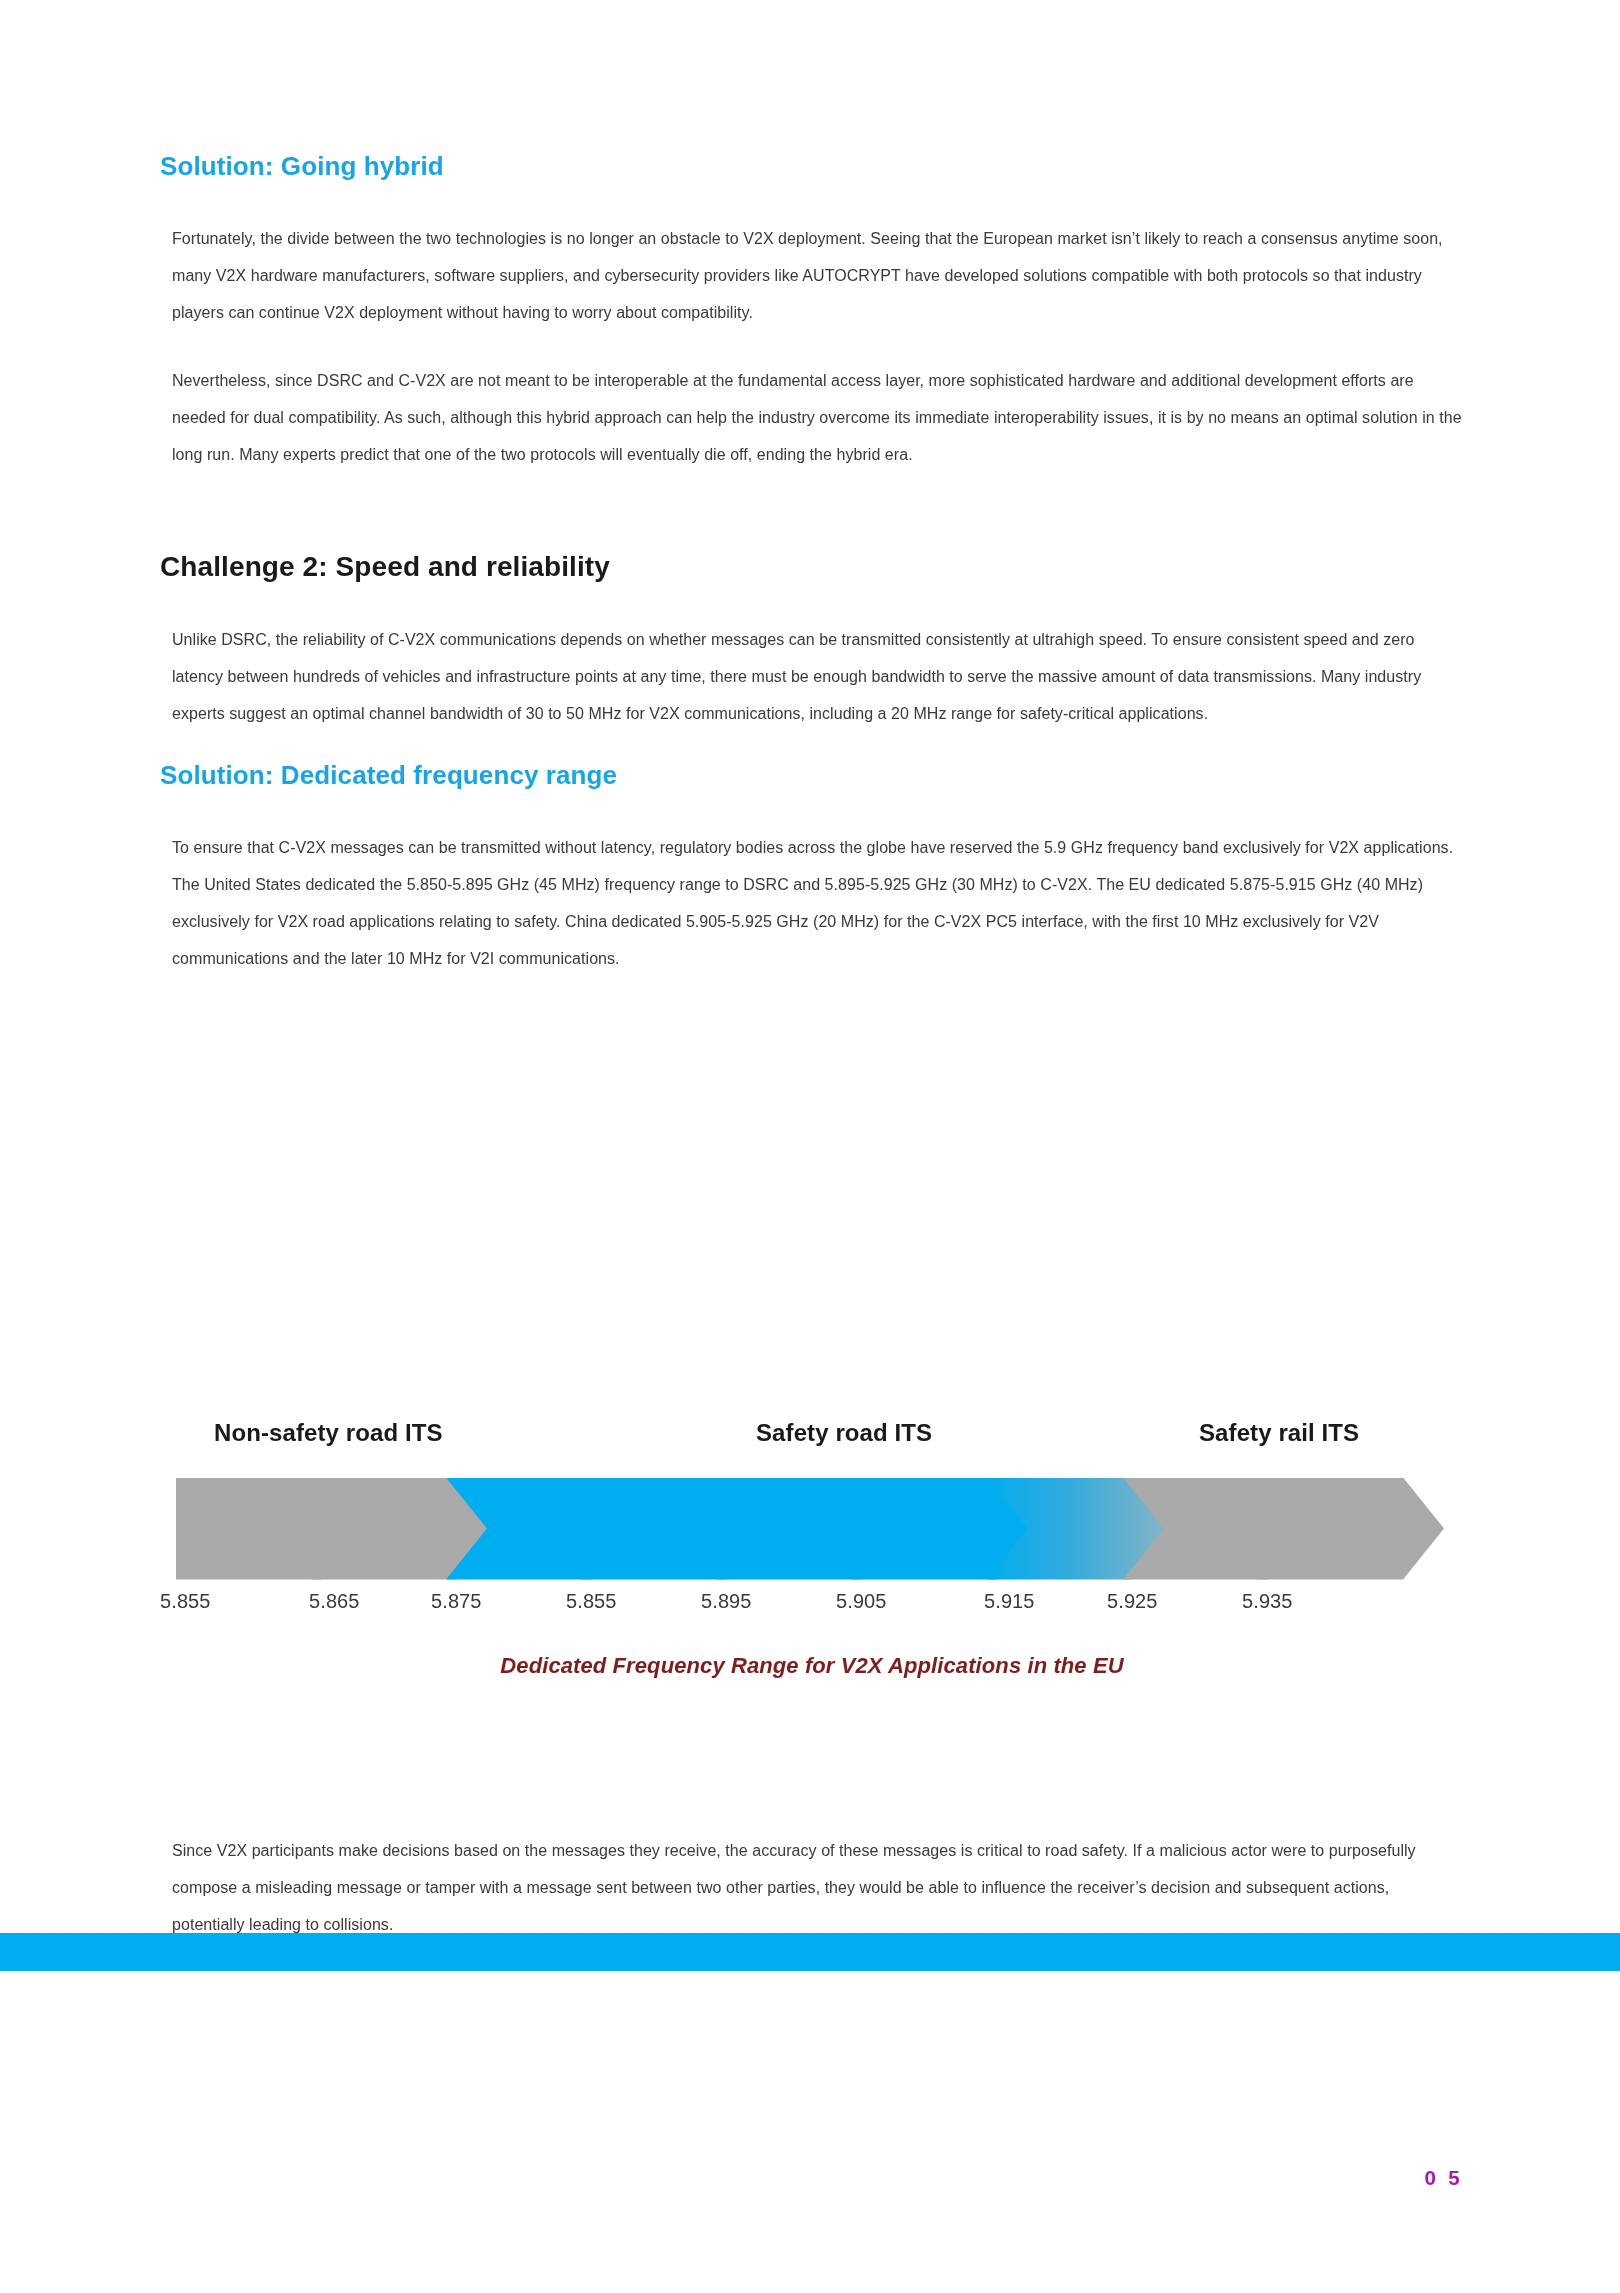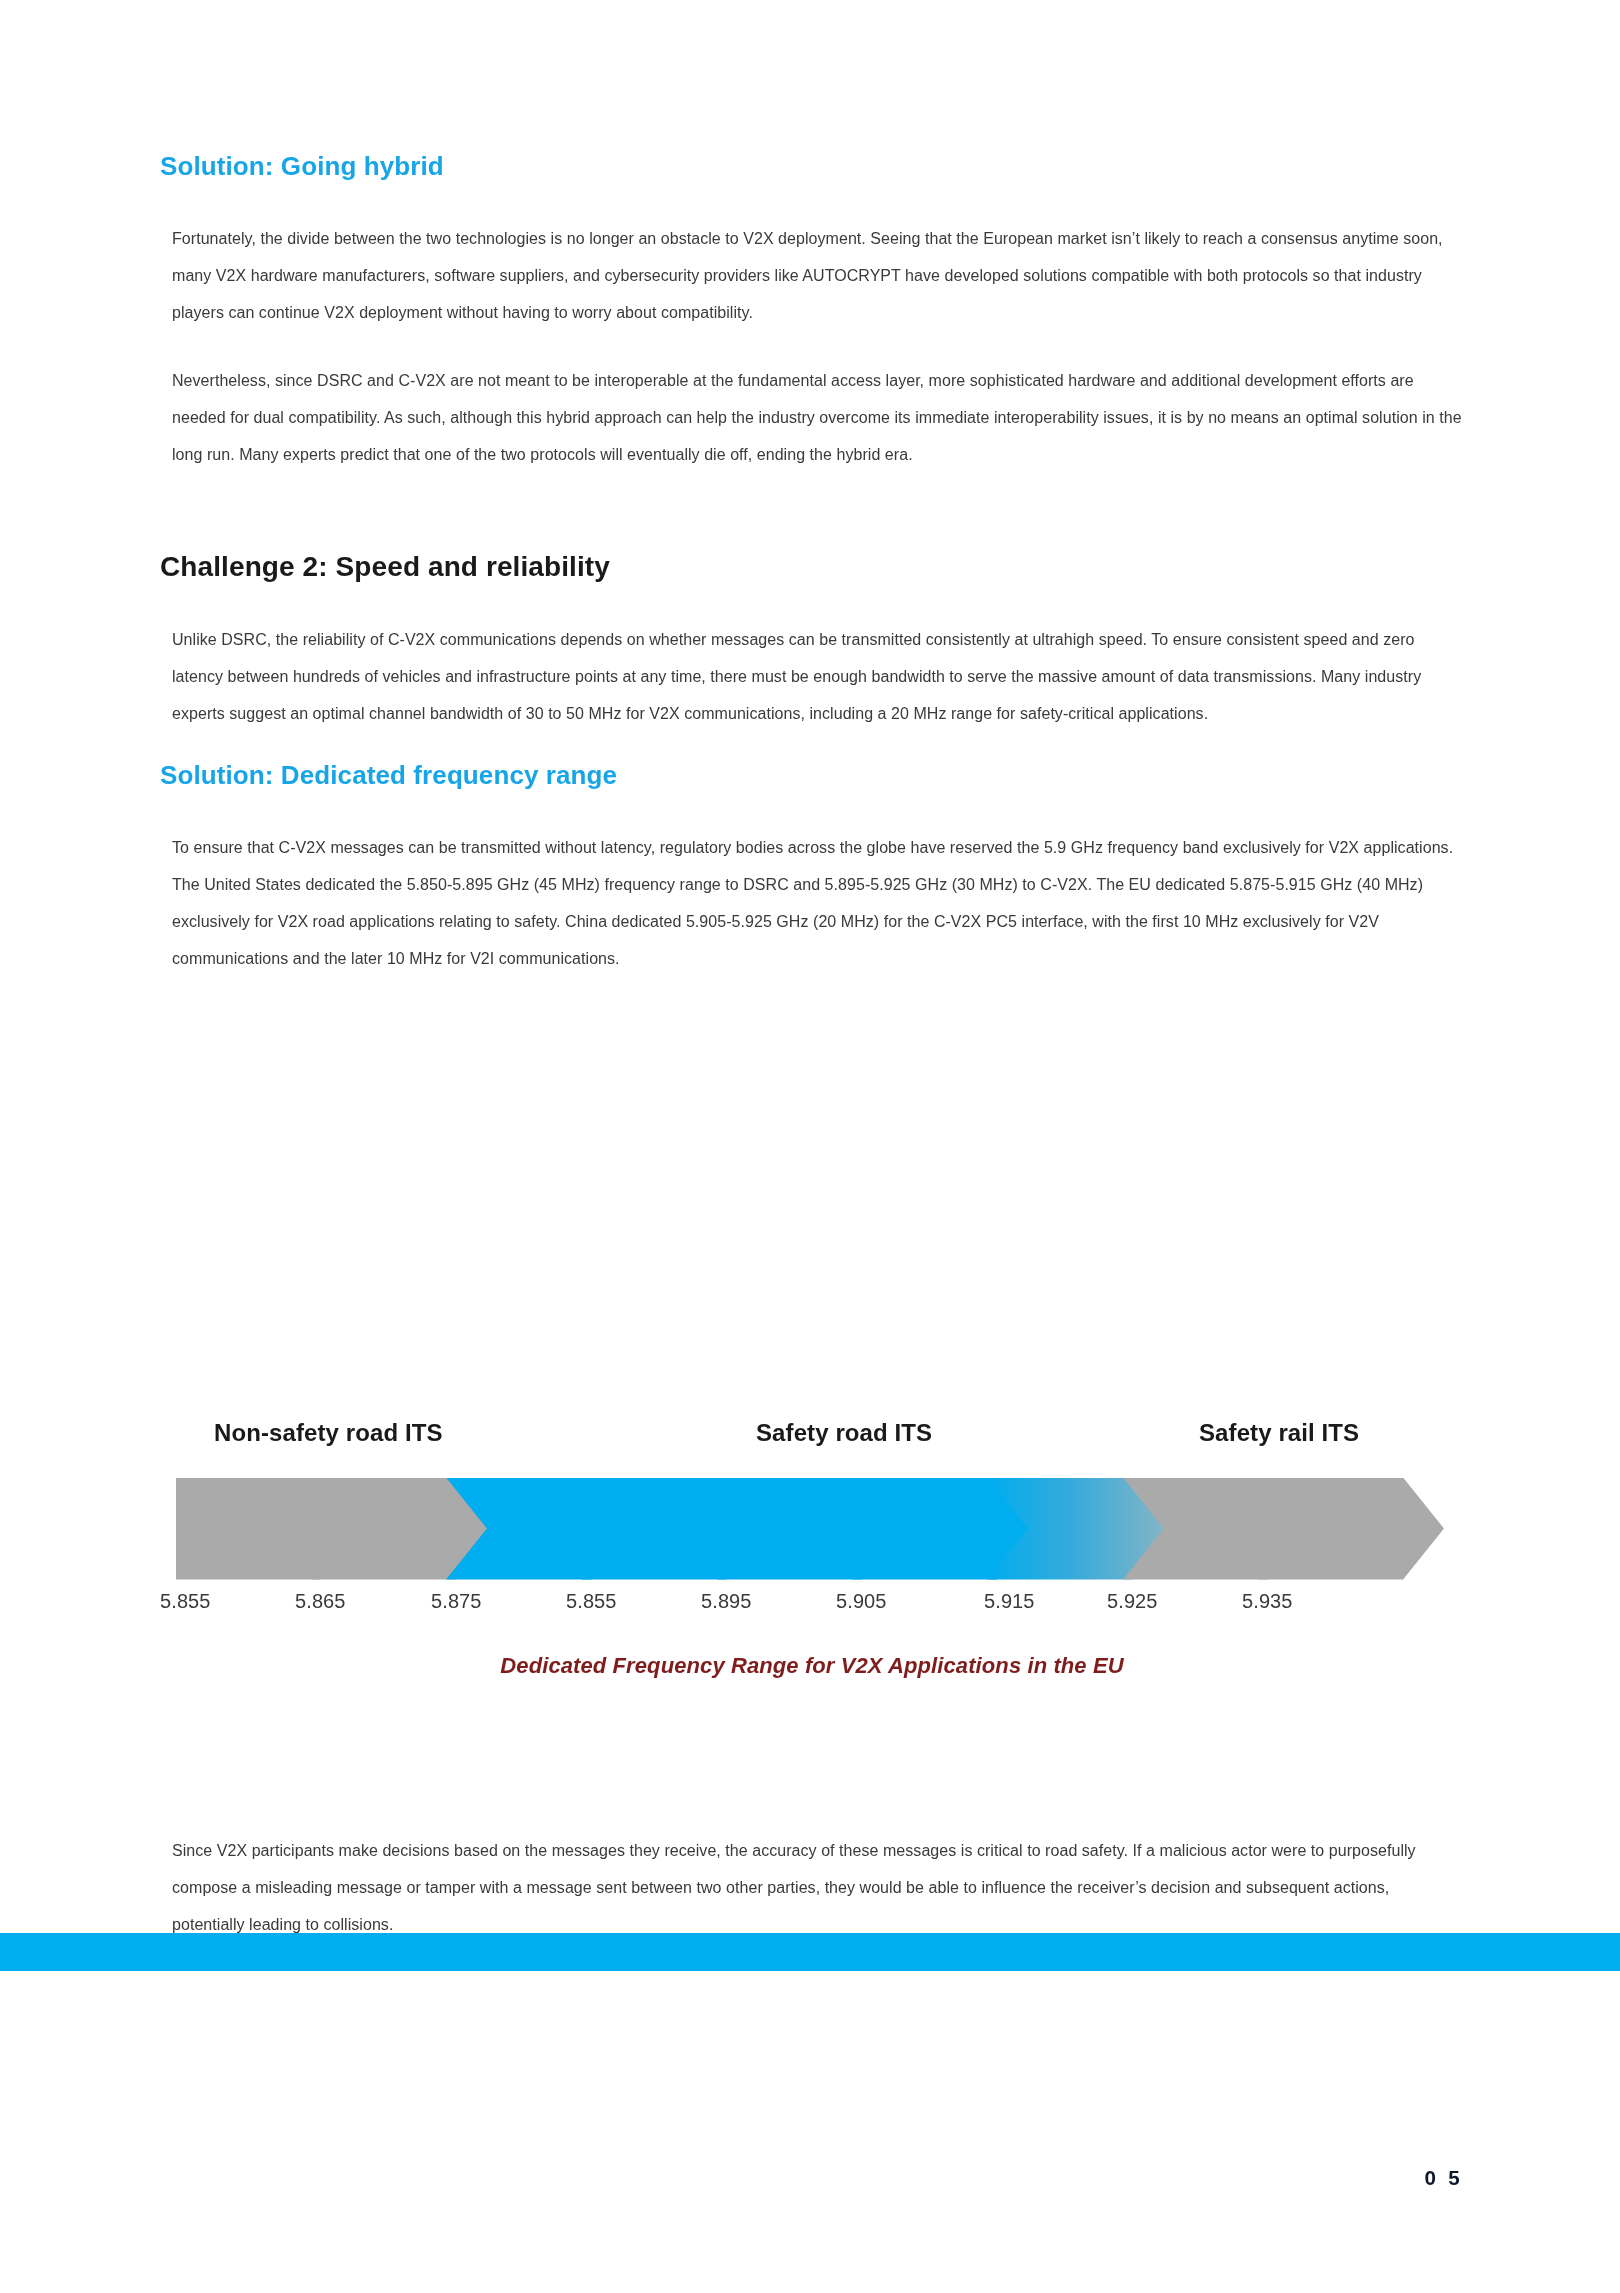--- a/index.html
+++ b/index.html
@@ -129,21 +129,21 @@
     letter-spacing: 0.1px;
   }
 
   
   .page-number {
     position: absolute;
     right: 157px;
     top: 2166px;
     font-size: 20.6px;
     font-weight: bold;
-    color: #0f172a;
+    color: #a21caf;
     letter-spacing: 3.3px;
   }
 
   .footer-bar {
     position: absolute;
     left: 0;
     bottom: 0;
     width: 1620px;
     height: 38px;
     background: #00ADEE;
@@ -189,21 +189,21 @@
       <div class="chev" style="left: 421px; background: rgb(0, 173, 238);"></div>
       <div class="chev" style="left: 557px; background: rgb(0, 173, 238);"></div>
       <div class="chev" style="left: 692px; background: rgb(0, 173, 238);"></div>
       <div class="chev" style="left: 827px; background: linear-gradient(90deg, rgb(0, 173, 238) 0%, rgb(53, 170, 220) 45%, rgb(138, 182, 196) 100%);"></div>
       <div class="chev" style="left: 963px; background: rgb(170, 170, 170);"></div>
       <div class="chev" style="left: 1098px; background: rgb(170, 170, 170);"></div>
     </div>
 
     <div class="fig-ticks">
       <span class="tick" style="left: 0px;">5.855</span>
-      <span class="tick" style="left: 135px;">5.865</span>
+      <span class="tick" style="left: 149px;">5.865</span>
       <span class="tick" style="left: 271px;">5.875</span>
       <span class="tick" style="left: 406px;">5.855</span>
       <span class="tick" style="left: 541px;">5.895</span>
       <span class="tick" style="left: 676px;">5.905</span>
       <span class="tick" style="left: 824px;">5.915</span>
       <span class="tick" style="left: 947px;">5.925</span>
       <span class="tick" style="left: 1082px;">5.935</span>
     </div>
 
     <div class="fig-caption">Dedicated Frequency Range for V2X Applications in the EU</div>

